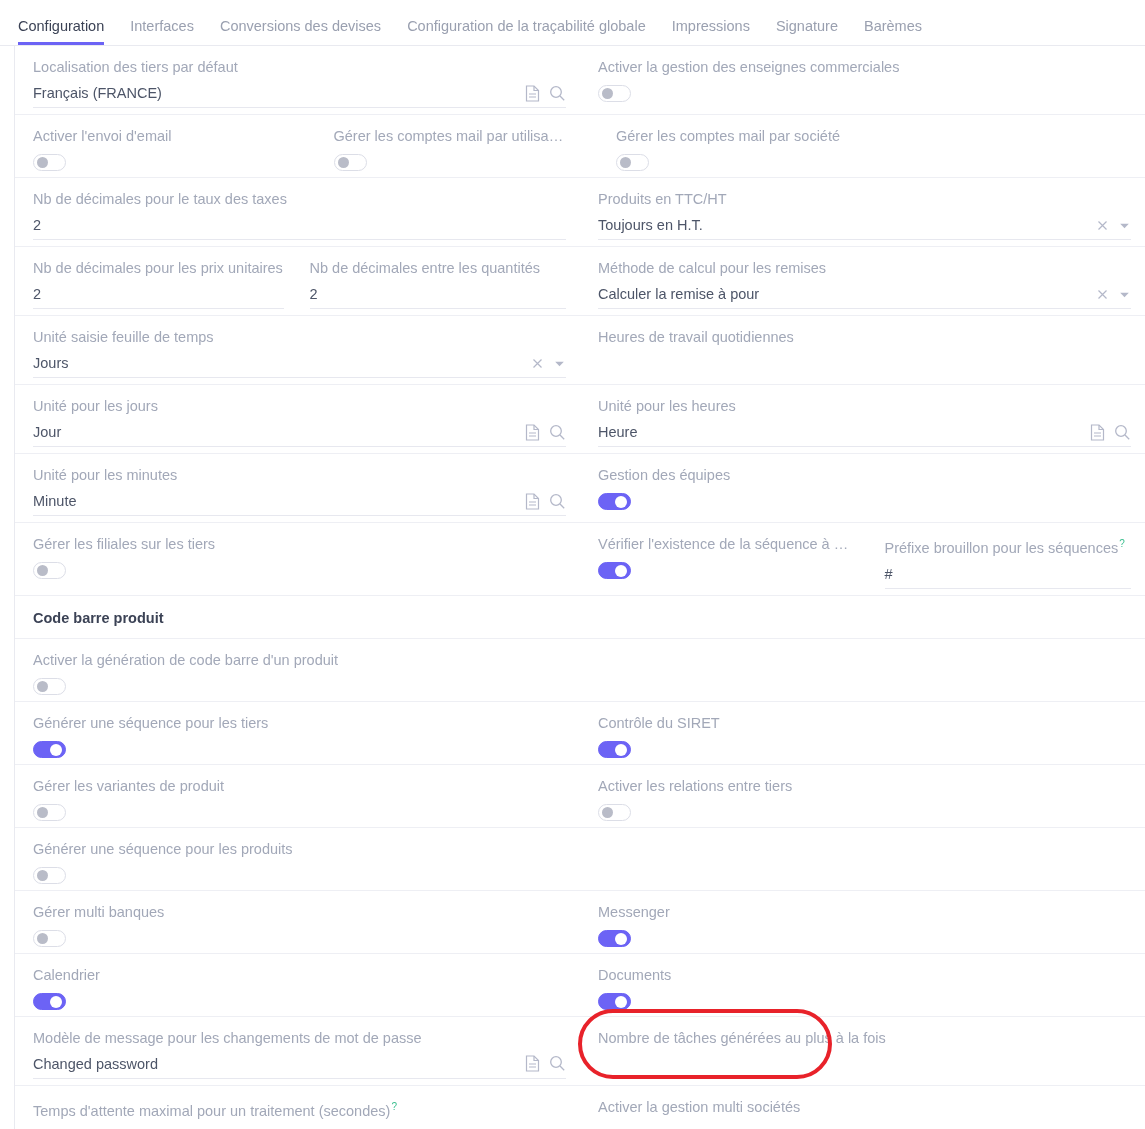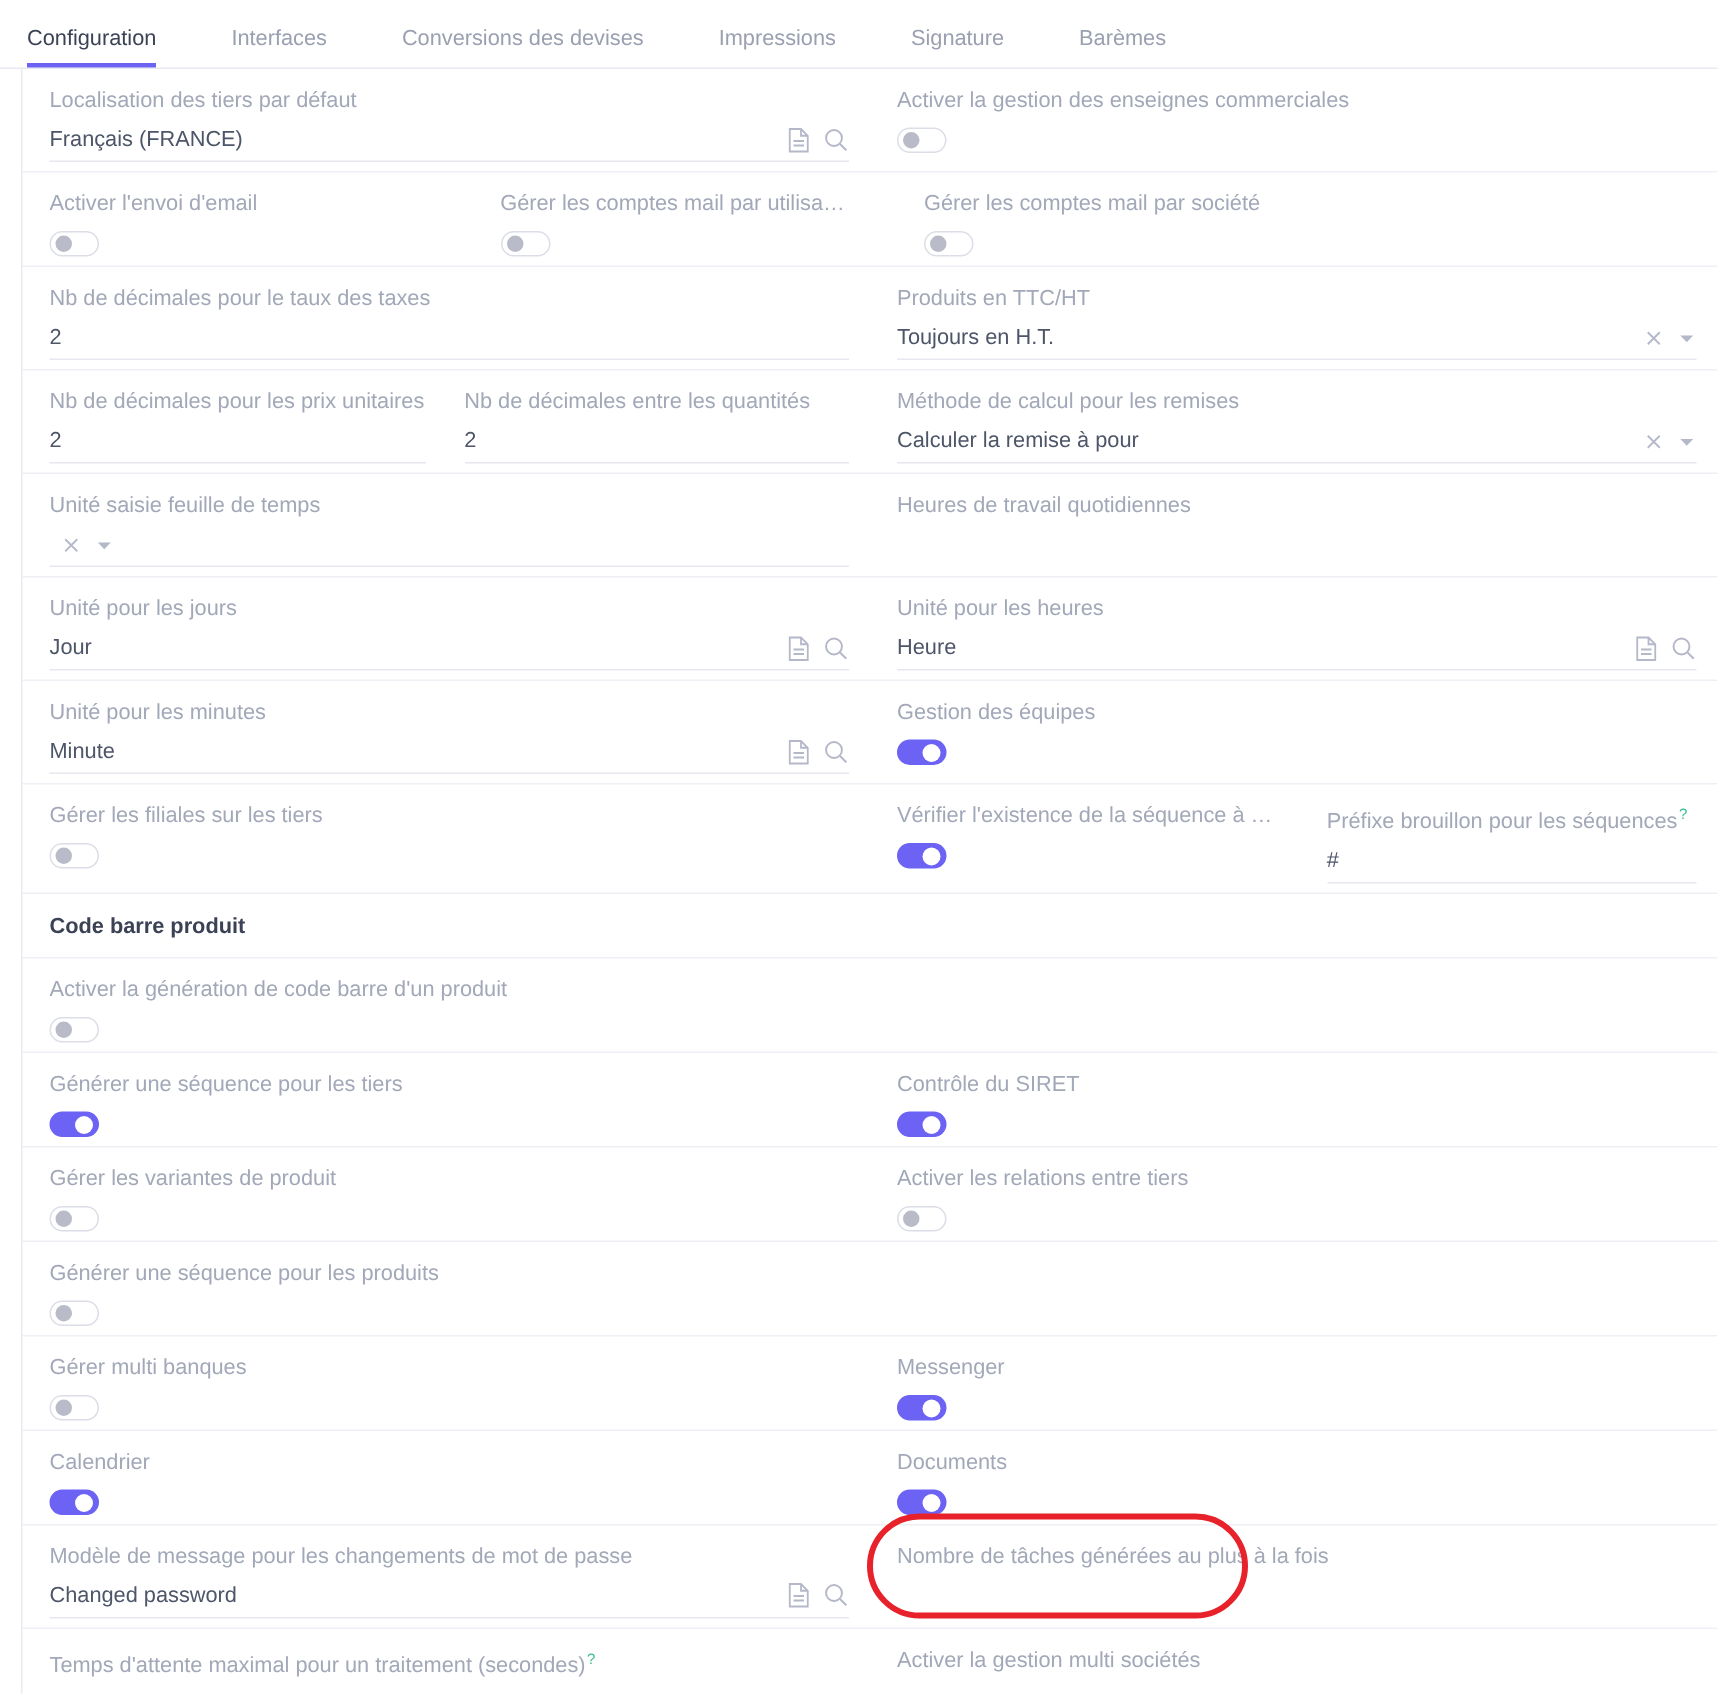--- a/index.html
+++ b/index.html
@@ -19,21 +19,20 @@
 
   
   .tabbar {
     height: 46px;
     display: flex;
     align-items: flex-end;
     padding-left: 18px;
     box-sizing: border-box;
     border-bottom: 1px solid #e9eaf0;
     background: #fff;
-    gap: 24px;
   }
   .tab {
     font-size: 14.5px;
     color: #9aa0b0;
     padding: 0 0 9px 0;
     margin-right: 26px;
     cursor: pointer;
     white-space: nowrap;
     border-bottom: 3px solid transparent;
     line-height: 1;
@@ -160,20 +159,21 @@
     z-index: 50;
   }
 </style>
 </head>
 <body>
 
 <div class="tabbar">
   <div class="tab active">Configuration</div>
   <div class="tab">Interfaces</div>
   <div class="tab">Conversions des devises</div>
+  <div class="tab">Configuration de la traçabilité globale</div>
   <div class="tab">Impressions</div>
   <div class="tab">Signature</div>
   <div class="tab">Barèmes</div>
 </div>
 
 <div class="form-wrap">
 
   <div class="row">
     <div class="cell w-half">
       <div class="lbl">Localisation des tiers par défaut</div>
@@ -282,20 +282,21 @@
           </span>
         </div>
       </div>
     </div>
   </div>
 
   <div class="row">
     <div class="cell w-half">
       <div class="lbl">Unité saisie feuille de temps</div>
       <div class="val-line">
+        <div class="val">Jours</div>
         <div class="icons">
           <span class="icon">
             <svg width="13" height="13" viewBox="0 0 13 13">
                 <path d="M2.5 2.5l8 8M10.5 2.5l-8 8" stroke="#b4b8c9" stroke-width="1.2"></path>
               </svg>
           </span>
           <span class="icon">
             <svg width="13" height="13" viewBox="0 0 13 13">
                 <path d="M2.2 4.7h8.6L6.5 9.2z" fill="#b4b8c9"></path>
               </svg>

